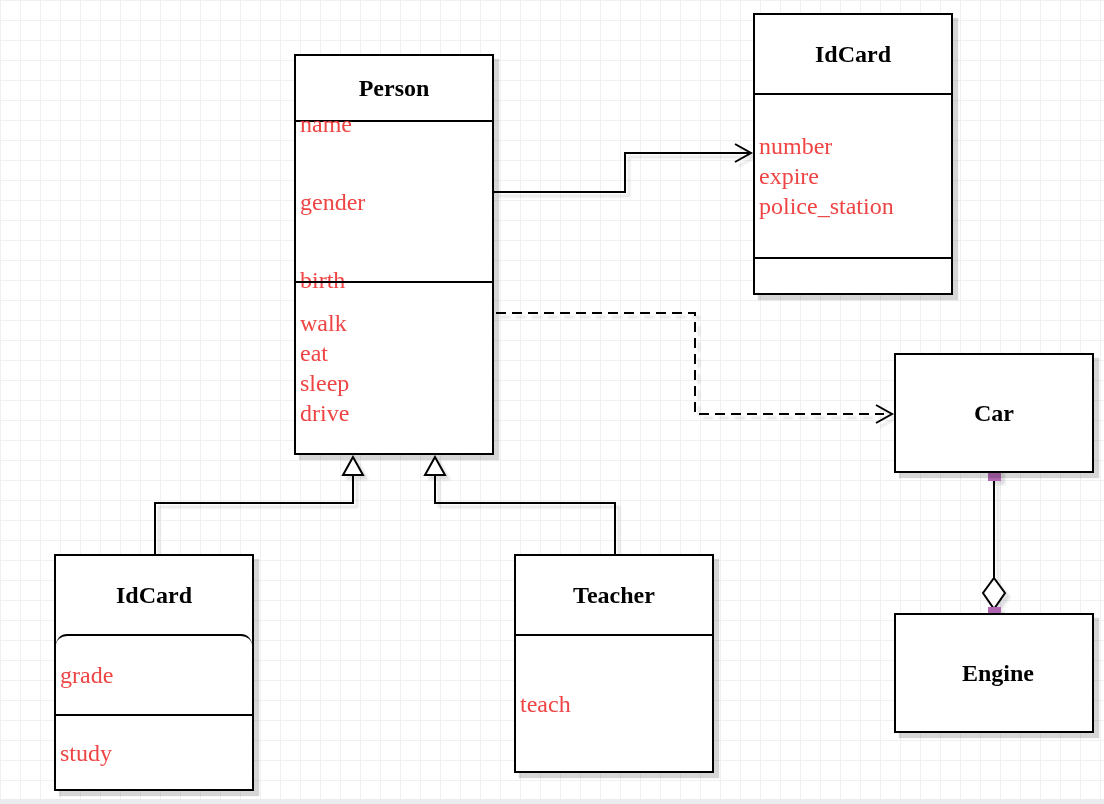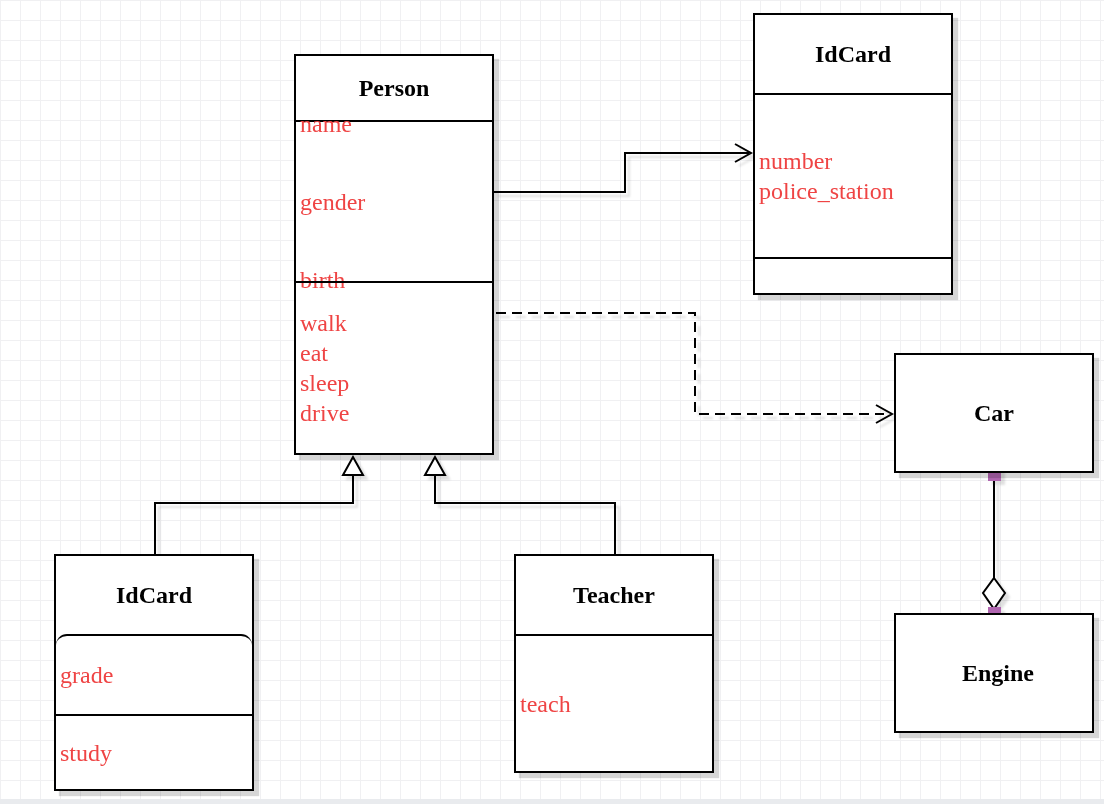--- a/index.html
+++ b/index.html
@@ -122,20 +122,21 @@
       <div class="member-row">eat</div>
       <div class="member-row">sleep</div>
       <div class="member-row">drive</div>
     </div>
   </div>
 
   <div class="uml-class" style="left:753px; top:13px; width:200px; height:282px;">
     <div class="title-section" style="height:78px;">IdCard</div>
     <div class="member-section" style="height:164px;">
       <div class="member-row">number</div>
+      <div class="member-row">expire</div>
       <div class="member-row">police_station</div>
     </div>
     <div class="member-section" style="flex:1;"></div>
   </div>
 
   <div class="uml-class" style="left:894px; top:353px; width:200px; height:120px;">
     <div class="title-section" style="flex:1;">Car</div>
   </div>
 
   <div class="uml-class" style="left:894px; top:613px; width:200px; height:120px;padding-left:8px;">

